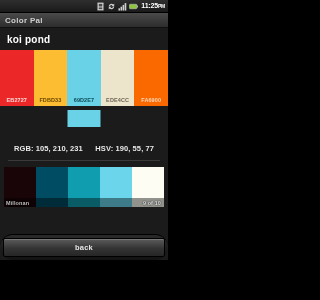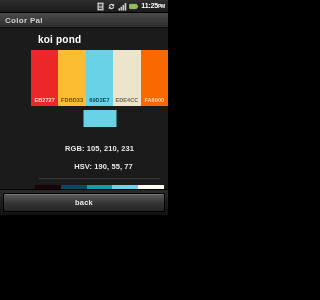--- a/index.html
+++ b/index.html
@@ -10,21 +10,21 @@
   body {
     width: 168px;
     height: 300px;
     overflow: hidden;
     font-family: "Liberation Sans", sans-serif;
     -webkit-font-smoothing: none;
   }
   .phone {
     position: relative;
     width: 168px;
-    height: 215px;
+    height: 260px;
     background: #1b1b1b;
     display: flex;
     flex-direction: column;
   }
 
   
   .statusbar {
     height: 13px;
     background: linear-gradient(#2e2e2e, #1a1a1a);
     border-bottom: 1px solid #000;
@@ -75,21 +75,20 @@
   }
 
   
   .content {
     flex: 1 1 auto;
     background: #1b1b1b;
     display: flex;
     flex-direction: column;
     position: relative;
     overflow: hidden;
-    margin-left: 31px;
   }
 
   .palette-name {
     color: #ffffff;
     font-size: 10px;
     font-weight: bold;
     padding: 6px 0 5px 7px;
     letter-spacing: 0.2px;
   }
 
@@ -199,20 +198,21 @@
   .buttonbar {
     height: 26px;
     background: linear-gradient(#2a2a2a, #121212);
     border-top: 1px solid #000;
     display: flex;
     align-items: stretch;
     flex: 0 0 auto;
     padding: 3px 3px;
     box-sizing: border-box;
     gap: 16px;
+    border-radius: 13px;
   }
   .btn {
     flex: 1 1 0;
     border: 1px solid #000;
     border-radius: 2px;
     background: linear-gradient(#5c5c5c, #343434 55%, #262626);
     box-shadow: inset 0 1px 0 rgba(255,255,255,0.18);
     display: flex;
     align-items: center;
     justify-content: center;

